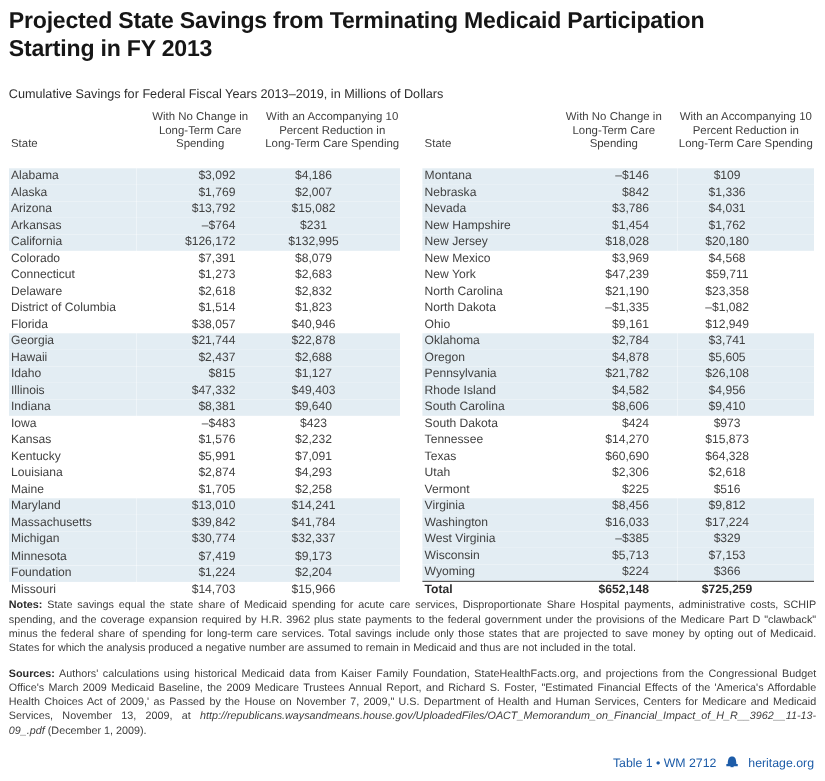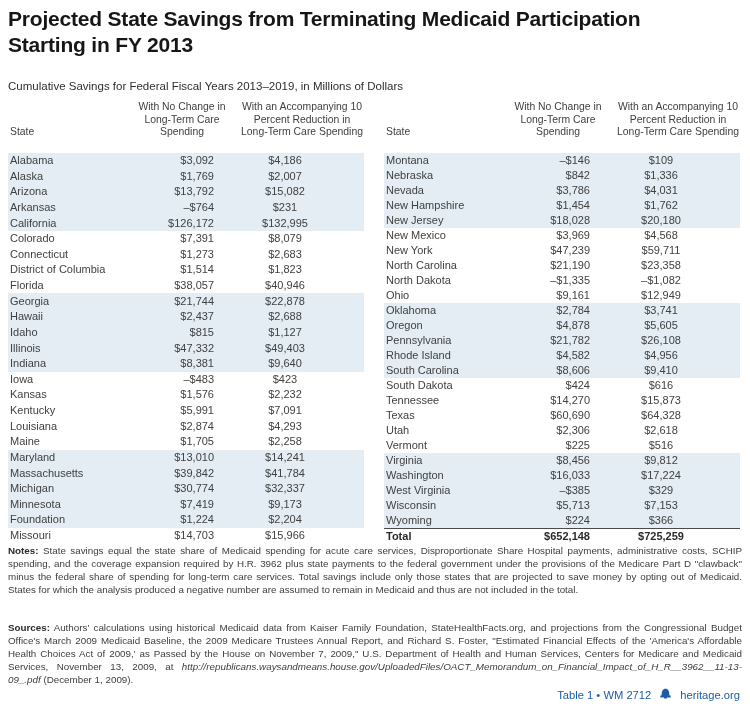--- a/index.html
+++ b/index.html
@@ -43,21 +43,21 @@
   td.state-cell { text-align:left; padding-left:2px; }
   td.v1 { text-align:right; padding-right:26px; }
   td.v2 { text-align:center; padding-right:34px; }
   tr.shaded { background:#e3edf3; }
   tr.total td { font-weight:bold; border-top:1px solid #4a4a4a; color:#2b2b2b; }
   .fineprint {
     font-size:9.8px; line-height:13.2px; color:#3d3d3d;
     text-align:justify; width:734px;
   }
   .notes { }
-  .sources { margin-top:24px; }
+  .sources { margin-top:9px; }
   .fp-label { font-weight:bold; color:#2b2b2b; }
   .fp-url { font-style:italic; }
   .footer {
     position:absolute; right:10px; bottom:9px;
     display:flex; align-items:center; gap:8px;
     font-size:11.2px; color:#1d5ca8;
   }
   .bell-icon { display:inline-block; }
 </style>
 </head>
@@ -114,20 +114,25 @@
             <td class="state-cell">Colorado</td>
             <td class="v1">$7,391</td>
             <td class="v2">$8,079</td>
           </tr>
           <tr>
             <td class="state-cell">Connecticut</td>
             <td class="v1">$1,273</td>
             <td class="v2">$2,683</td>
           </tr>
           <tr>
+            <td class="state-cell">Delaware</td>
+            <td class="v1">$2,618</td>
+            <td class="v2">$2,832</td>
+          </tr>
+          <tr>
             <td class="state-cell">District of Columbia</td>
             <td class="v1">$1,514</td>
             <td class="v2">$1,823</td>
           </tr>
           <tr>
             <td class="state-cell">Florida</td>
             <td class="v1">$38,057</td>
             <td class="v2">$40,946</td>
           </tr>
           <tr class="shaded">
@@ -298,21 +303,21 @@
             <td class="v2">$4,956</td>
           </tr>
           <tr class="shaded">
             <td class="state-cell">South Carolina</td>
             <td class="v1">$8,606</td>
             <td class="v2">$9,410</td>
           </tr>
           <tr>
             <td class="state-cell">South Dakota</td>
             <td class="v1">$424</td>
-            <td class="v2">$616</td>
+            <td class="v2">$973</td>
           </tr>
           <tr>
             <td class="state-cell">Tennessee</td>
             <td class="v1">$14,270</td>
             <td class="v2">$15,873</td>
           </tr>
           <tr>
             <td class="state-cell">Texas</td>
             <td class="v1">$60,690</td>
             <td class="v2">$64,328</td>

